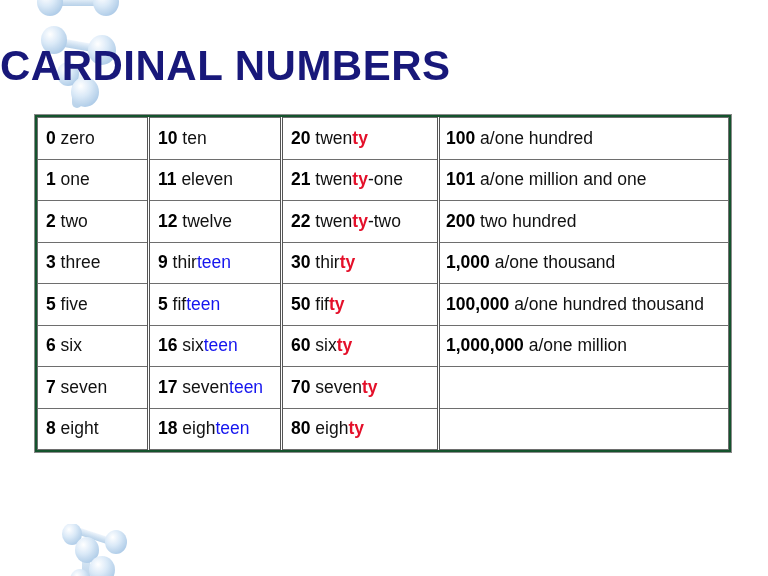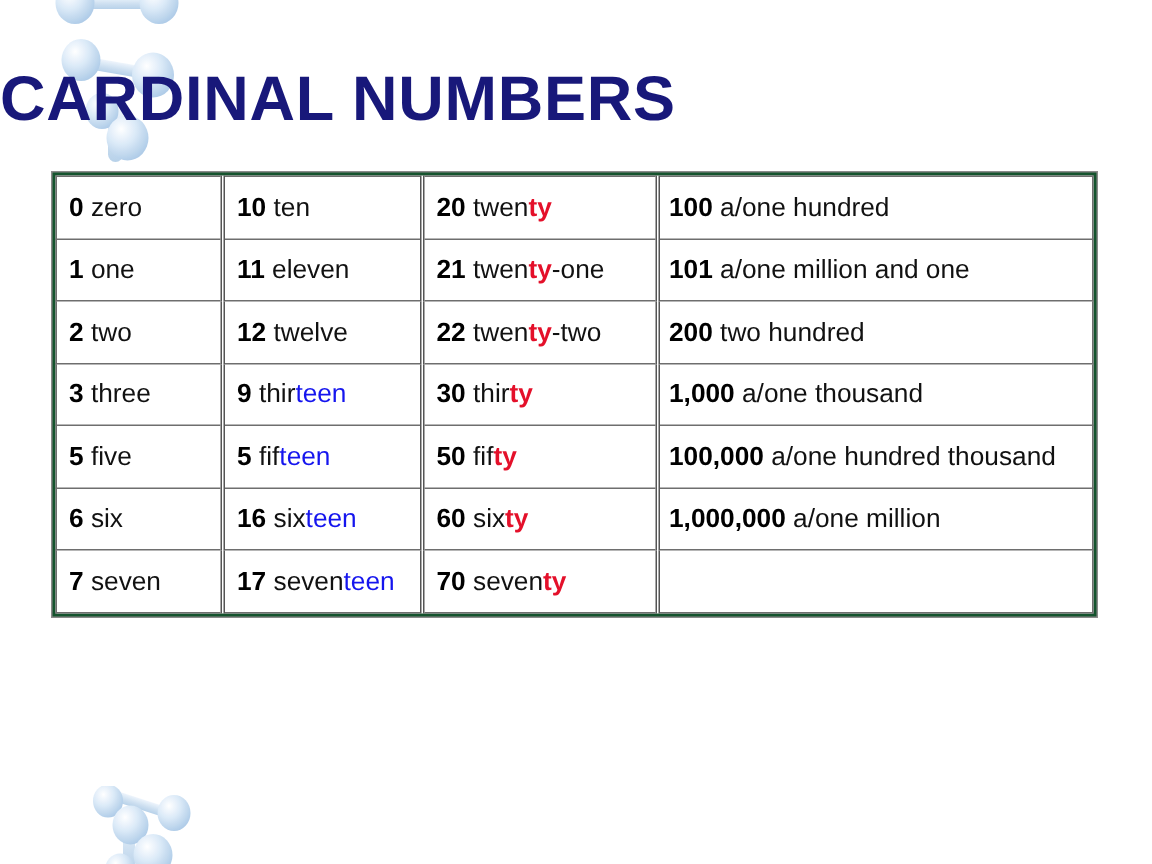--- a/index.html
+++ b/index.html
@@ -185,15 +185,21 @@
           <td class="c1"><span class="num">16</span> <span class="word">six</span><span class="sfx-teen">teen</span></td>
           <td class="c2"><span class="num">60</span> <span class="word">six</span><span class="sfx-ty">ty</span></td>
           <td class="c3"><span class="num">1,000,000</span> <span class="word">a/one million</span></td>
         </tr>
         <tr>
           <td class="c0"><span class="num">7</span> <span class="word">seven</span></td>
           <td class="c1"><span class="num">17</span> <span class="word">seven</span><span class="sfx-teen">teen</span></td>
           <td class="c2"><span class="num">70</span> <span class="word">seven</span><span class="sfx-ty">ty</span></td>
           <td class="c3"></td>
         </tr>
+        <tr>
+          <td class="c0"><span class="num">8</span> <span class="word">eight</span></td>
+          <td class="c1"><span class="num">18</span> <span class="word">eigh</span><span class="sfx-teen">teen</span></td>
+          <td class="c2"><span class="num">80</span> <span class="word">eigh</span><span class="sfx-ty">ty</span></td>
+          <td class="c3"></td>
+        </tr>
       </tbody>
   </table>
 </div>
 
 </body></html>

